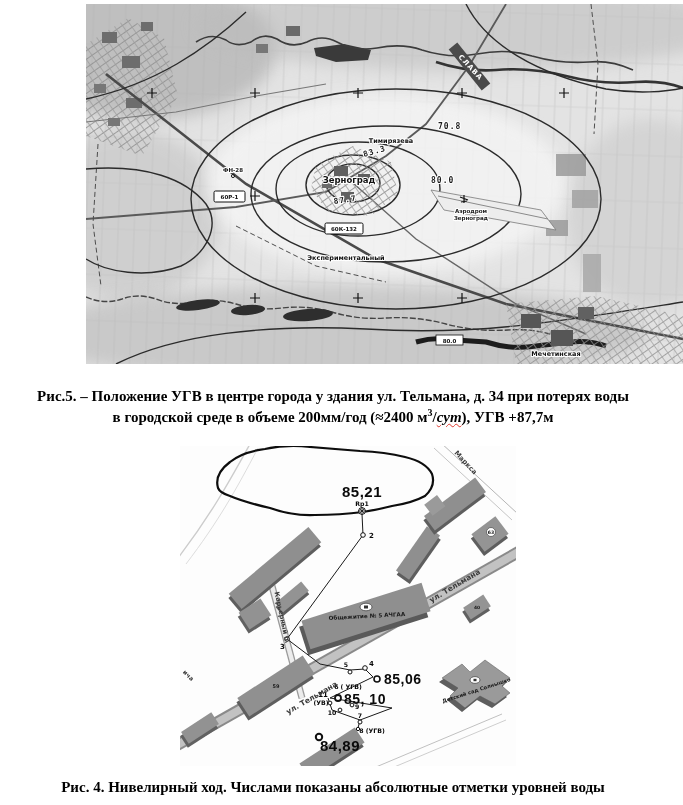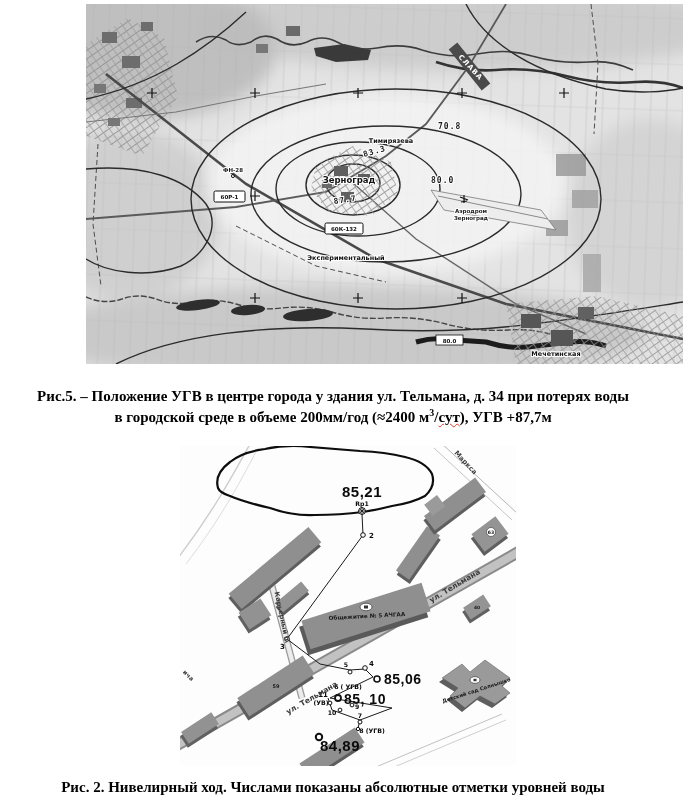--- a/index.html
+++ b/index.html
@@ -2,21 +2,21 @@
 <html><head>
 <meta charset="utf-8">
 <style>
   html,body{margin:0;padding:0;background:#fff;}
   .page{position:relative;width:683px;height:805px;background:#ffffff;overflow:hidden;
         font-family:"Liberation Serif",serif;color:#000;}
   .fig{position:absolute;}
   .caption{position:absolute;left:0;width:666px;text-align:center;
            font-family:"Liberation Serif",serif;font-weight:bold;font-size:15px;line-height:21px;color:#000;}
   .cap-sup{font-size:10px;vertical-align:super;line-height:0;}
-  .cap-wavy{text-decoration:underline;text-decoration-style:wavy;text-decoration-color:#e03a2f;text-decoration-thickness:1px;}
+  .cap-wavy{text-decoration:underline;text-decoration-style:wavy;text-decoration-color:#e03a2f;text-decoration-thickness:1px;font-style:italic;}
   svg{display:block;}
   
   .halo{paint-order:stroke;stroke:#ffffff;stroke-width:2.2px;stroke-linejoin:round;}
   .cl{font:700 8px "DejaVu Sans Mono",monospace;fill:#1d1d1d;letter-spacing:1px;}
   .town{font:700 8.5px "DejaVu Sans",sans-serif;fill:#111;}
   .small{font:700 6.5px "DejaVu Sans",sans-serif;fill:#111;}
   .tiny{font:700 5.5px "DejaVu Sans",sans-serif;fill:#222;}
   .badge-t{font:700 5.5px "DejaVu Sans",sans-serif;fill:#111;}
   
   .elev{font:700 14px "Liberation Sans",sans-serif;fill:#0a0a0a;letter-spacing:0.5px;}
@@ -318,16 +318,16 @@
 
       <text class="street" x="284" y="18" transform="rotate(47 284 18)" text-anchor="middle" style="font-size:6.8px;">Маркса</text>
       <text class="street" x="276" y="142" transform="rotate(-31 276 142)" text-anchor="middle">ул. Тельмана</text>
       <text class="street" x="133" y="254" transform="rotate(-30 133 254)" text-anchor="middle">ул. Тельмана</text>
       <text class="street" x="100" y="172" transform="rotate(78 100 172)" text-anchor="middle" style="font-size:6.6px;">Карьерный п.</text>
       <text class="street" x="7" y="231" transform="rotate(45 7 231)" text-anchor="middle" style="font-size:6px;">ича</text>
     </svg>
   </div>
 
   <div class="caption" style="top:777px;">
-    <div>Рис. 2. Нивелирный ход. Числами показаны абсолютные отметки уровней воды</div>
+    <div>Рис. 4. Нивелирный ход. Числами показаны абсолютные отметки уровней воды</div>
   </div>
 
 </div>
 
 </body></html>

